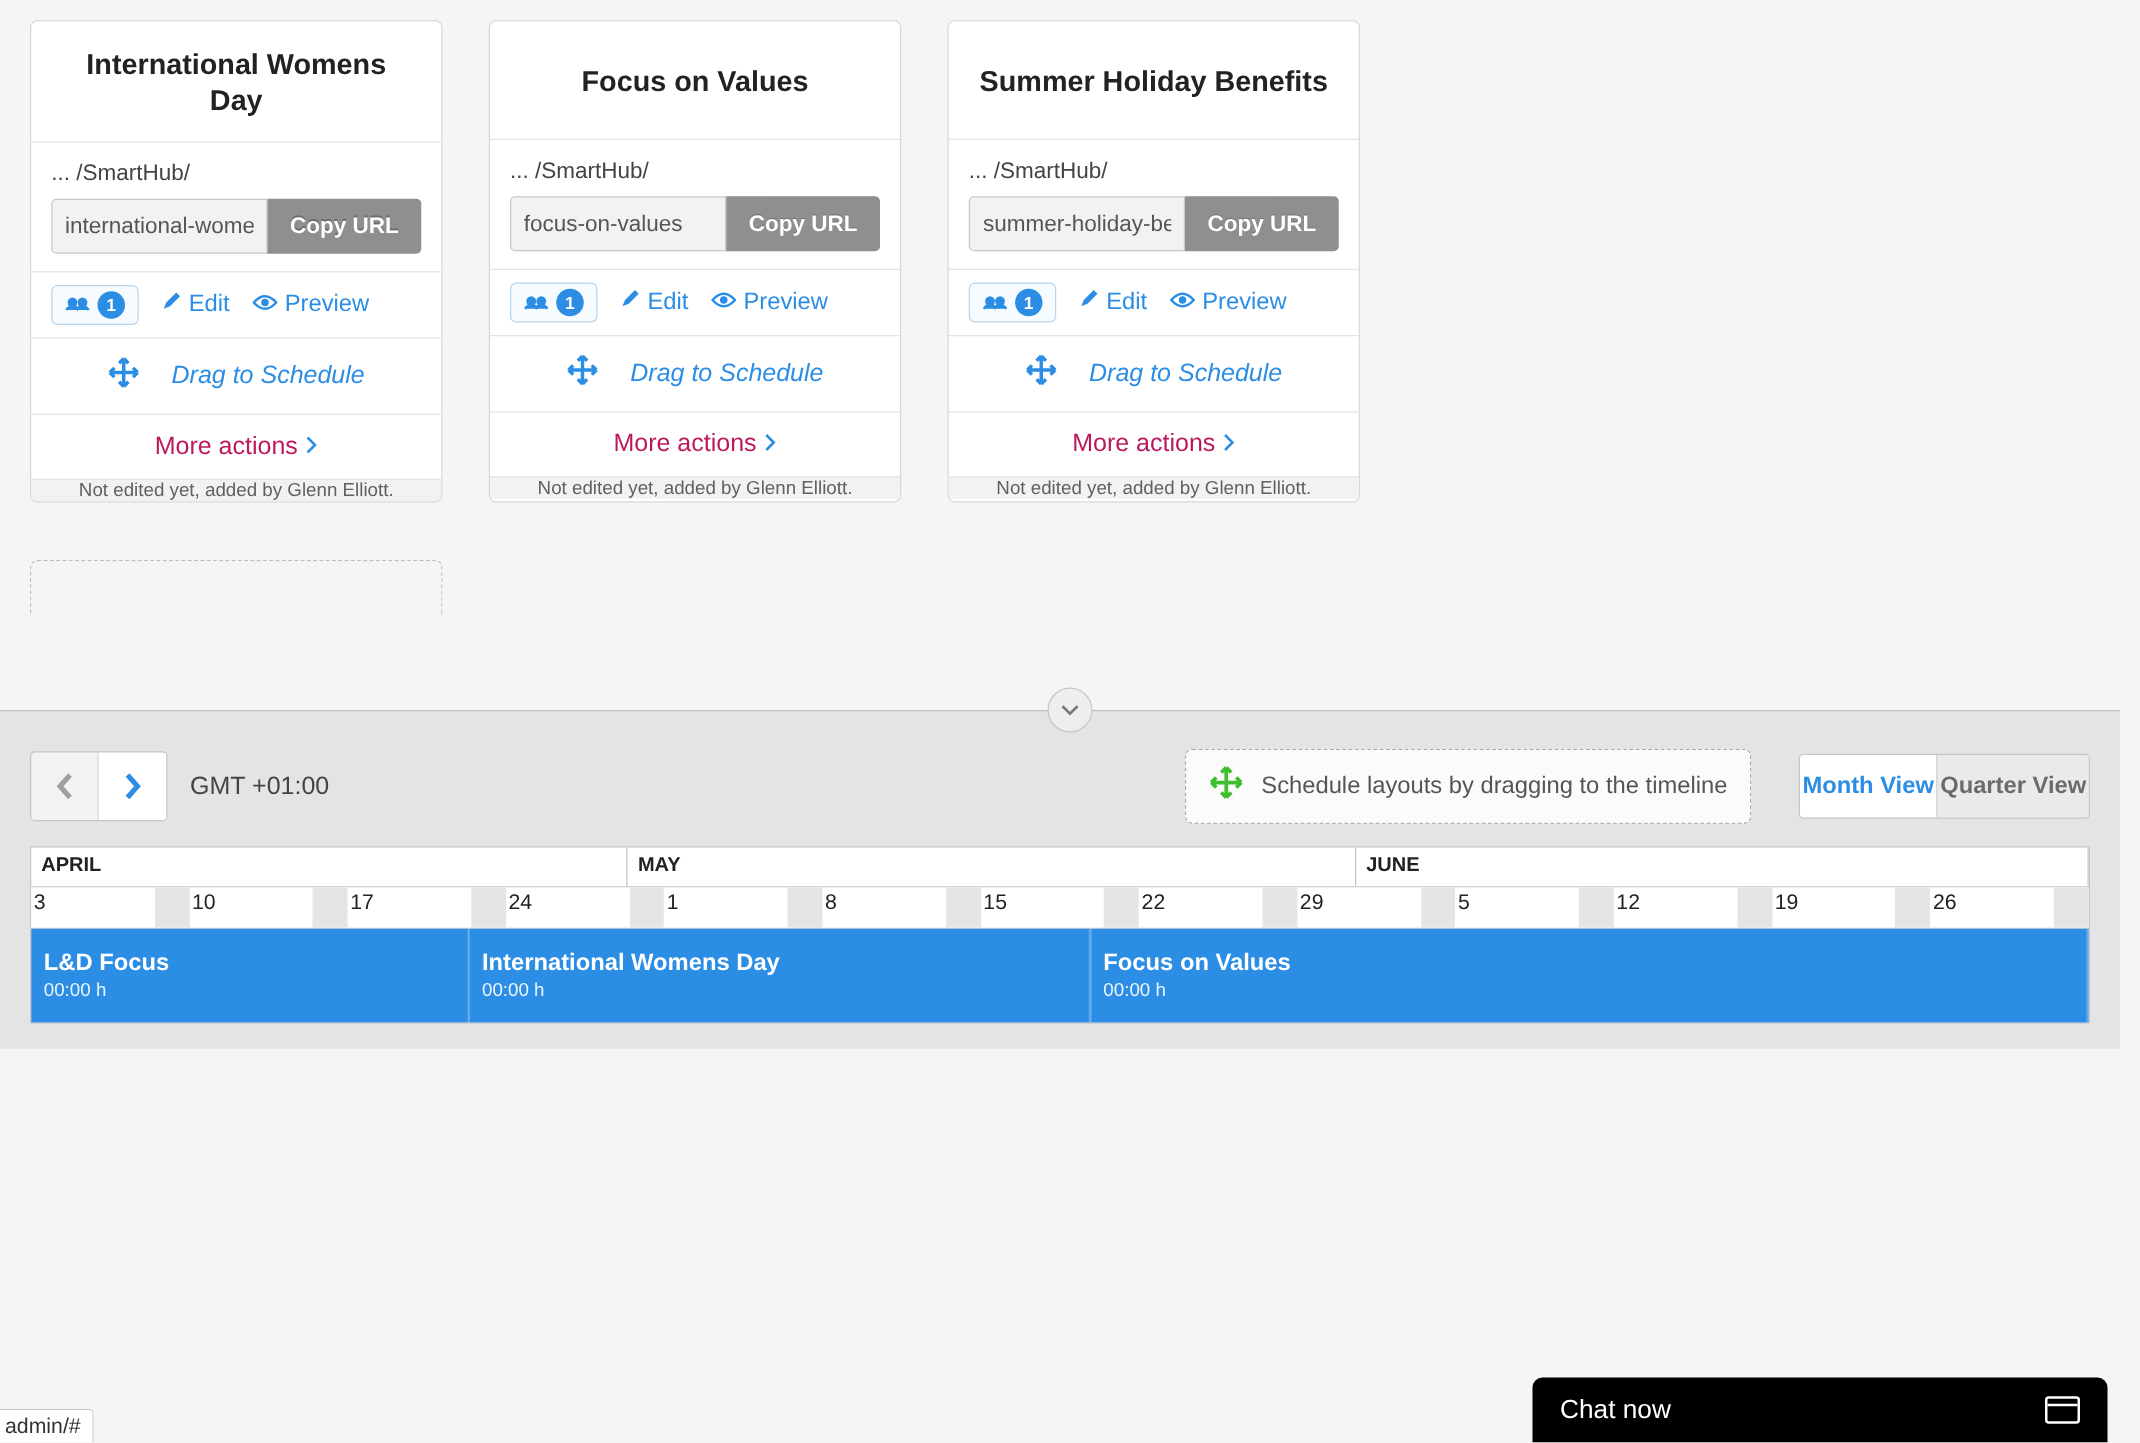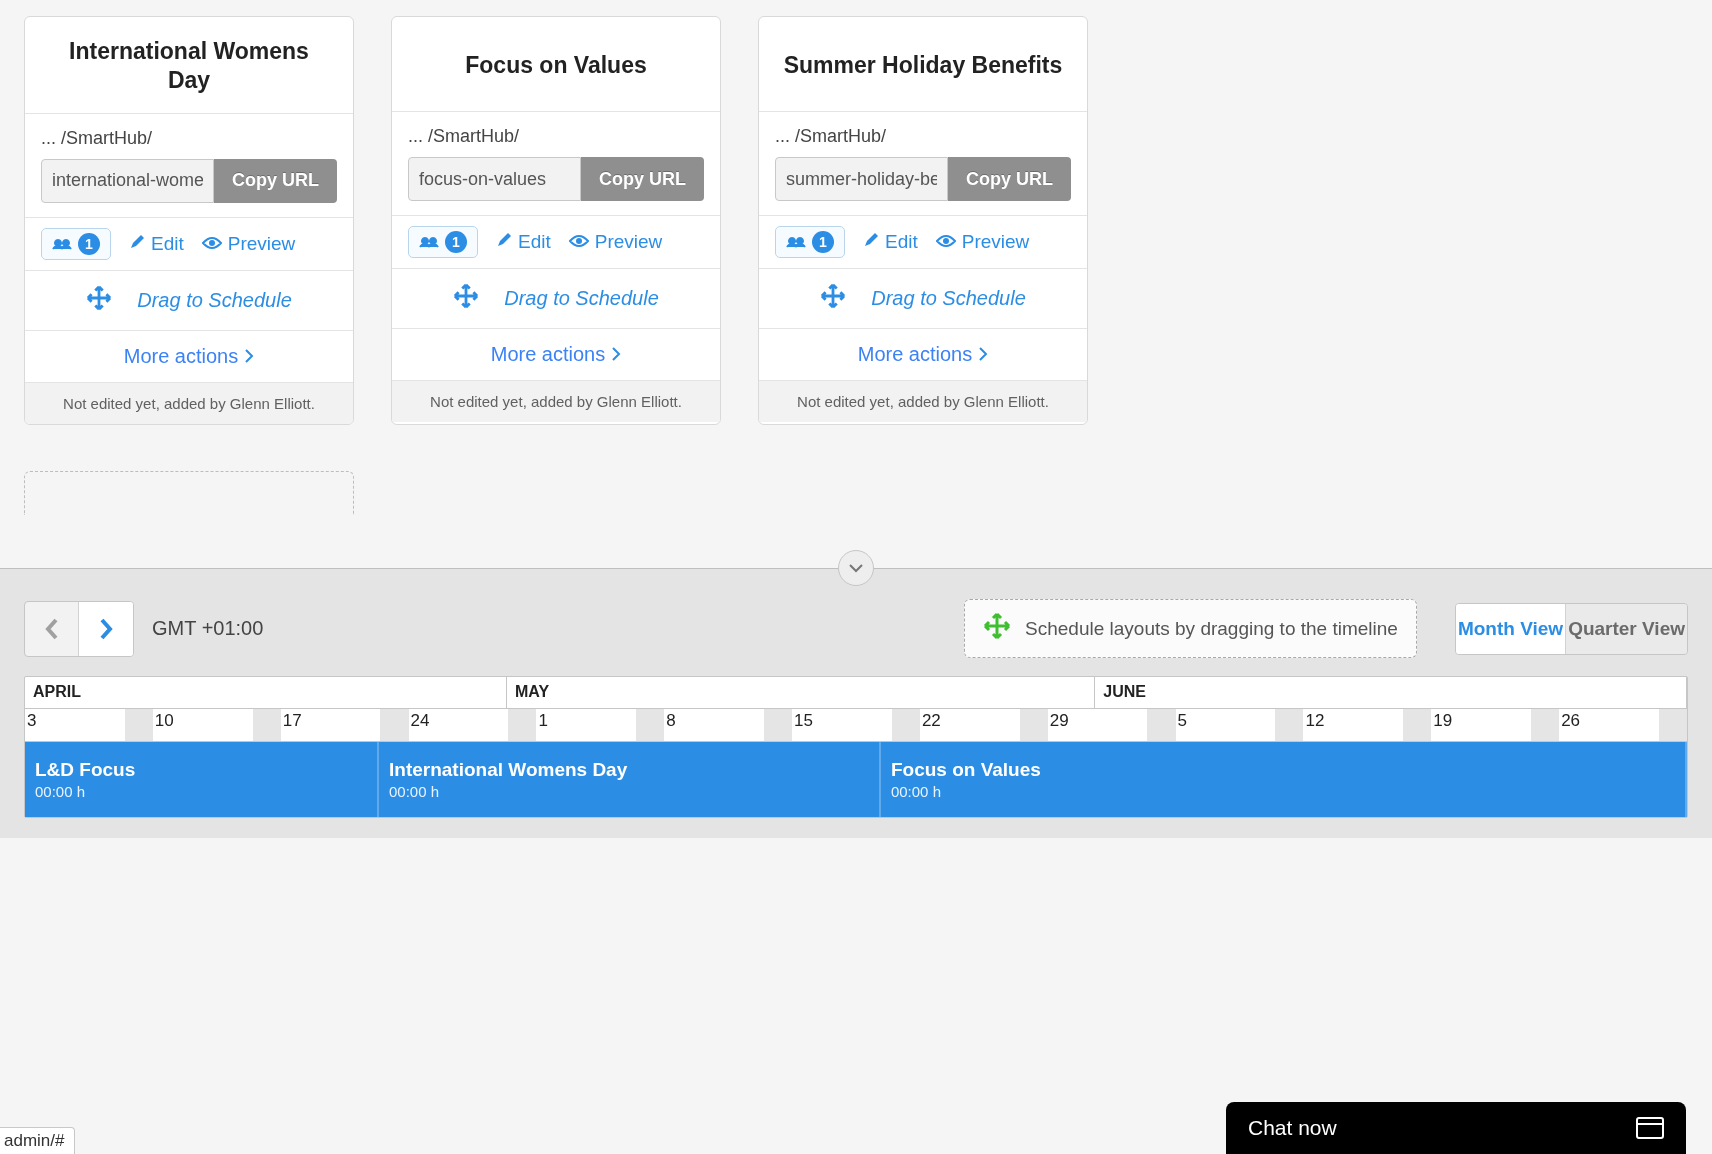--- a/index.html
+++ b/index.html
@@ -121,32 +121,32 @@
     font-size: 20px;
     cursor: grab;
     font-style: italic;
   }
   .more-row {
     border-top: 1px solid #e4e4e4;
     display: flex;
     align-items: center;
     justify-content: center;
     padding: 14px 0;
-    color: #3b82f6;
+    color: #be185d;
     font-size: 20px;
     gap: 6px;
     cursor: pointer;
   }
   .card-footer {
     border-top: 1px solid #e4e4e4;
     background: #f2f2f2;
     color: #616161;
     font-size: 15px;
     text-align: center;
-    padding: 12px 8px;
+    padding: 0 8px;
   }
   .dashed-card-placeholder {
     margin: 46px 0 0 24px;
     width: 330px;
     height: 44px;
     border: 1px dashed #bdbdbd;
     border-bottom: none;
     border-radius: 6px 6px 0 0;
     background: transparent;
   }
@@ -165,21 +165,21 @@
     align-items: center;
     justify-content: center;
     color: #777;
     z-index: 5;
     cursor: pointer;
   }
   .timeline-section {
     position: absolute;
     top: 568px;
     left: 0;
-    right: 0;
+    right: 16px;
     background: #e4e4e4;
     border-top: 1px solid #bfbfbf;
     padding: 30px 24px 20px 24px;
   }
   .timeline-topbar {
     display: flex;
     align-items: center;
     gap: 18px;
   }
   .navgroup {

